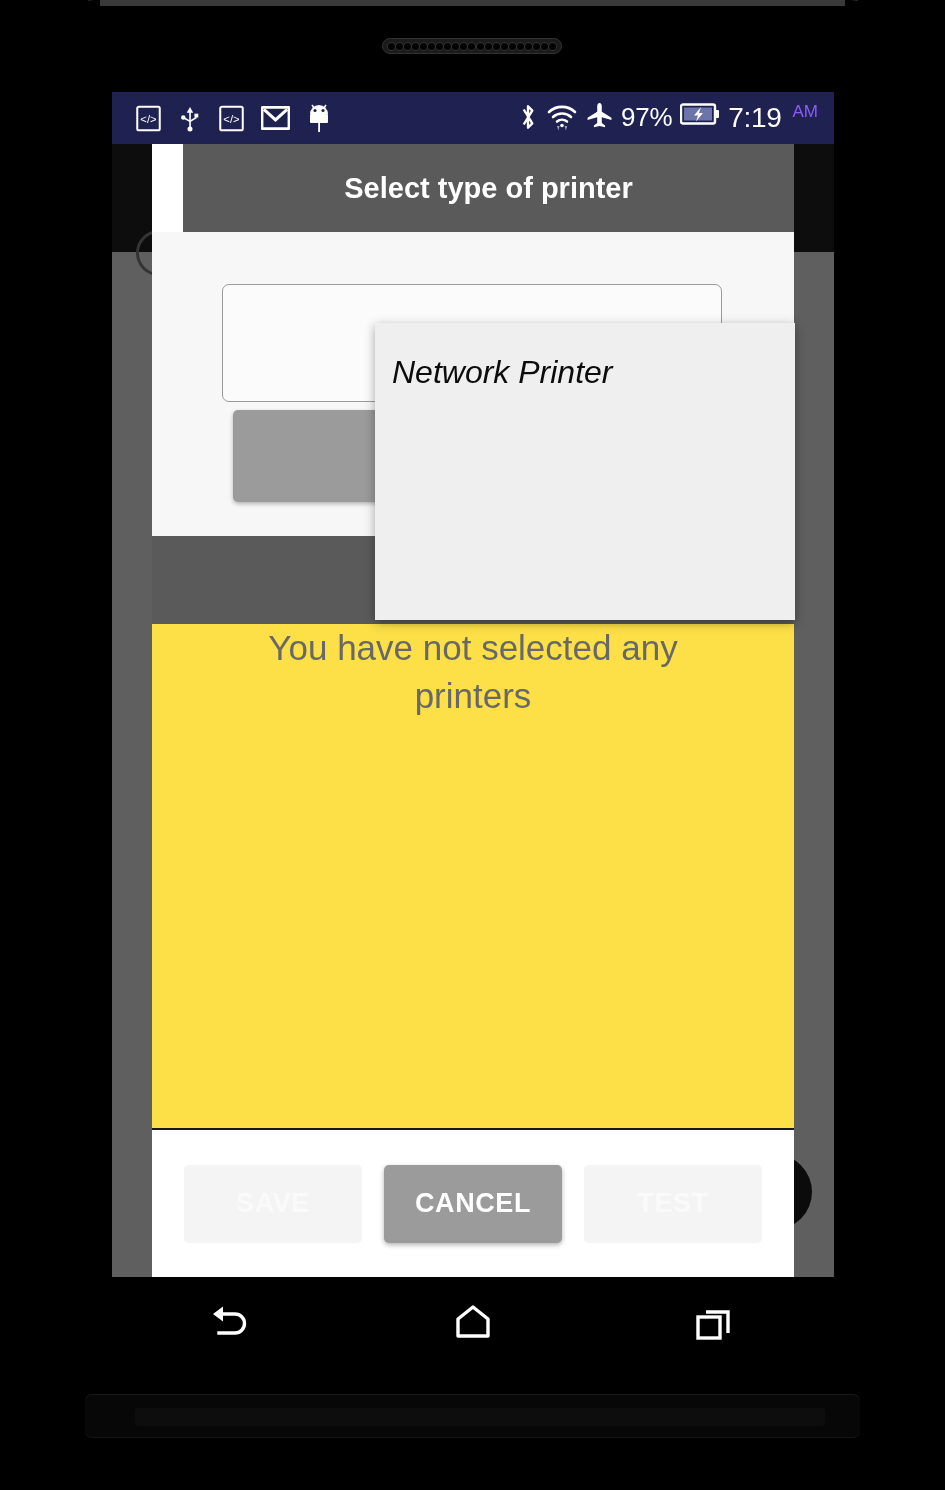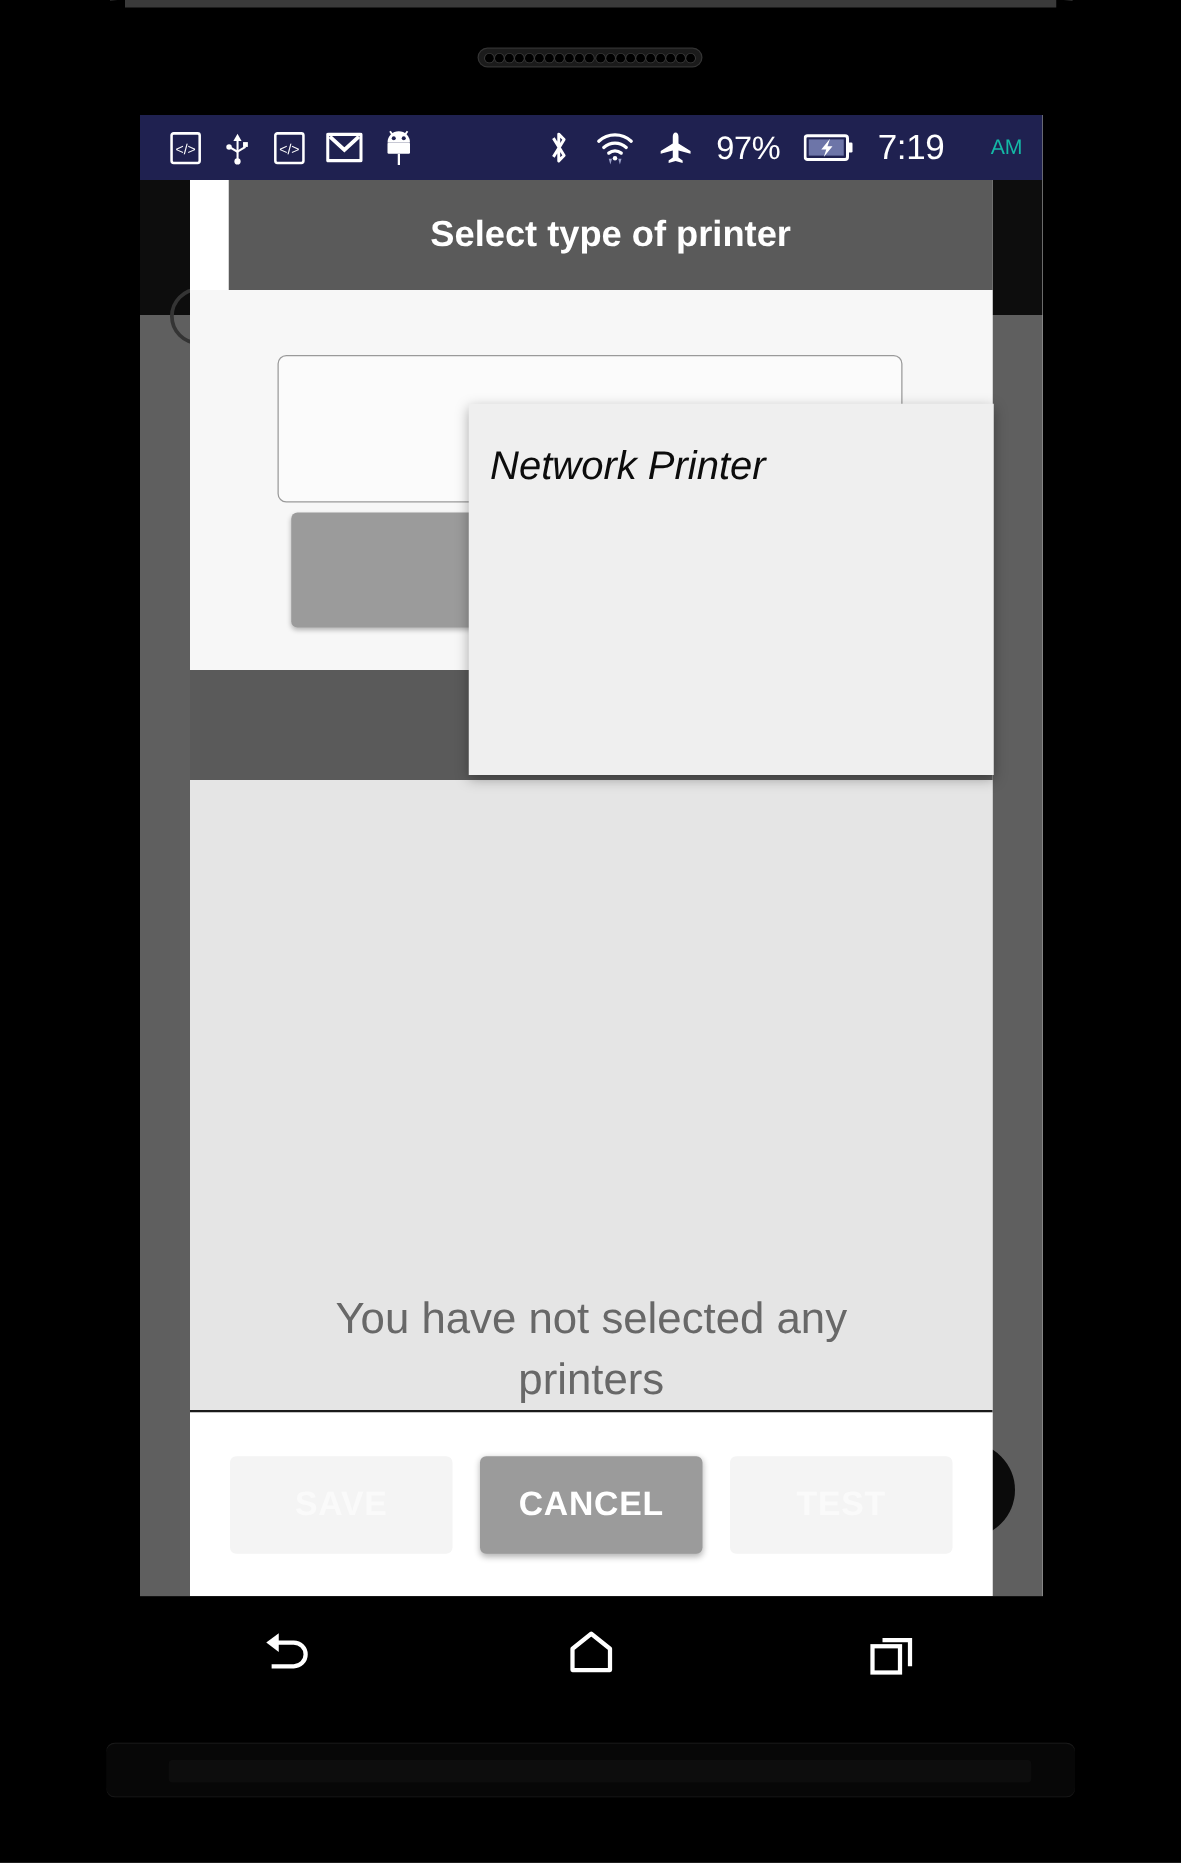--- a/index.html
+++ b/index.html
@@ -48,25 +48,25 @@
     background: #fff; overflow: hidden;
   }
 
   
   .status-bar {
     position: absolute; left: 0; top: 0; width: 722px; height: 52px;
     background: #1f2150;
     display: flex; align-items: center;
   }
   .sb-left { display: flex; align-items: center; gap: 16px; padding-left: 23px; flex: 1; }
-  .sb-right { display: flex; align-items: center; gap: 19px; padding-right: 16px; }
+  .sb-right { display: flex; align-items: flex-start; gap: 8px; padding-right: 16px; }
   .sb-ic { color: #fff; display: flex; align-items: center; }
   .sb-pct { color: #fff; font-size: 26px; font-weight: 400; letter-spacing: -0.3px; }
   .sb-time { color: #fff; font-size: 28px; font-weight: 400; letter-spacing: -0.3px; }
-  .sb-ampm { color: #14b8a6; font-size: 17px; font-weight: 400; margin-left: 18px; }
+  .sb-ampm { color: #8b5cf6; font-size: 17px; font-weight: 400; margin-left: 3px; }
 
   
   .app-bg { position: absolute; left: 0; top: 52px; width: 722px; height: 1133px;
     background: #fafafa; }
   .app-toolbar { position: absolute; left: 0; top: 0; width: 722px; height: 108px;
     background: #232323; }
   .app-menu-circle { position: absolute; left: 24px; top: 86px;
     width: 46px; height: 46px; border-radius: 50%;
     border: 3px solid #8a8a8a; background: transparent; }
   .app-fab { position: absolute; right: 22px; top: 1010px;
@@ -107,22 +107,22 @@
     box-shadow: 0 2px 4px rgba(0,0,0,0.28);
   }
 
   .dlg-detail-header {
     height: 88px; background: #5a5a5a;
     display: flex; align-items: center; justify-content: center; flex: none;
   }
   .dlg-detail-title { color: #fff; font-size: 29px; font-weight: bold; }
 
   .dlg-body {
-    flex: 1; background: #e5e5e5; display: flex;
-    align-items: flex-end; justify-content: center;
+    flex: 1; background: #fde047; display: flex;
+    align-items: flex-start; justify-content: center;
     border-bottom: 2px solid #1a1a1a;
   }
   .empty-msg {
     color: #686868; font-size: 35px; line-height: 1.38;
     text-align: center; max-width: 480px; font-weight: 400;
   }
 
   .dlg-actions {
     height: 147px; background: #fff; flex: none;
     display: flex; align-items: center; justify-content: center; gap: 22px;

